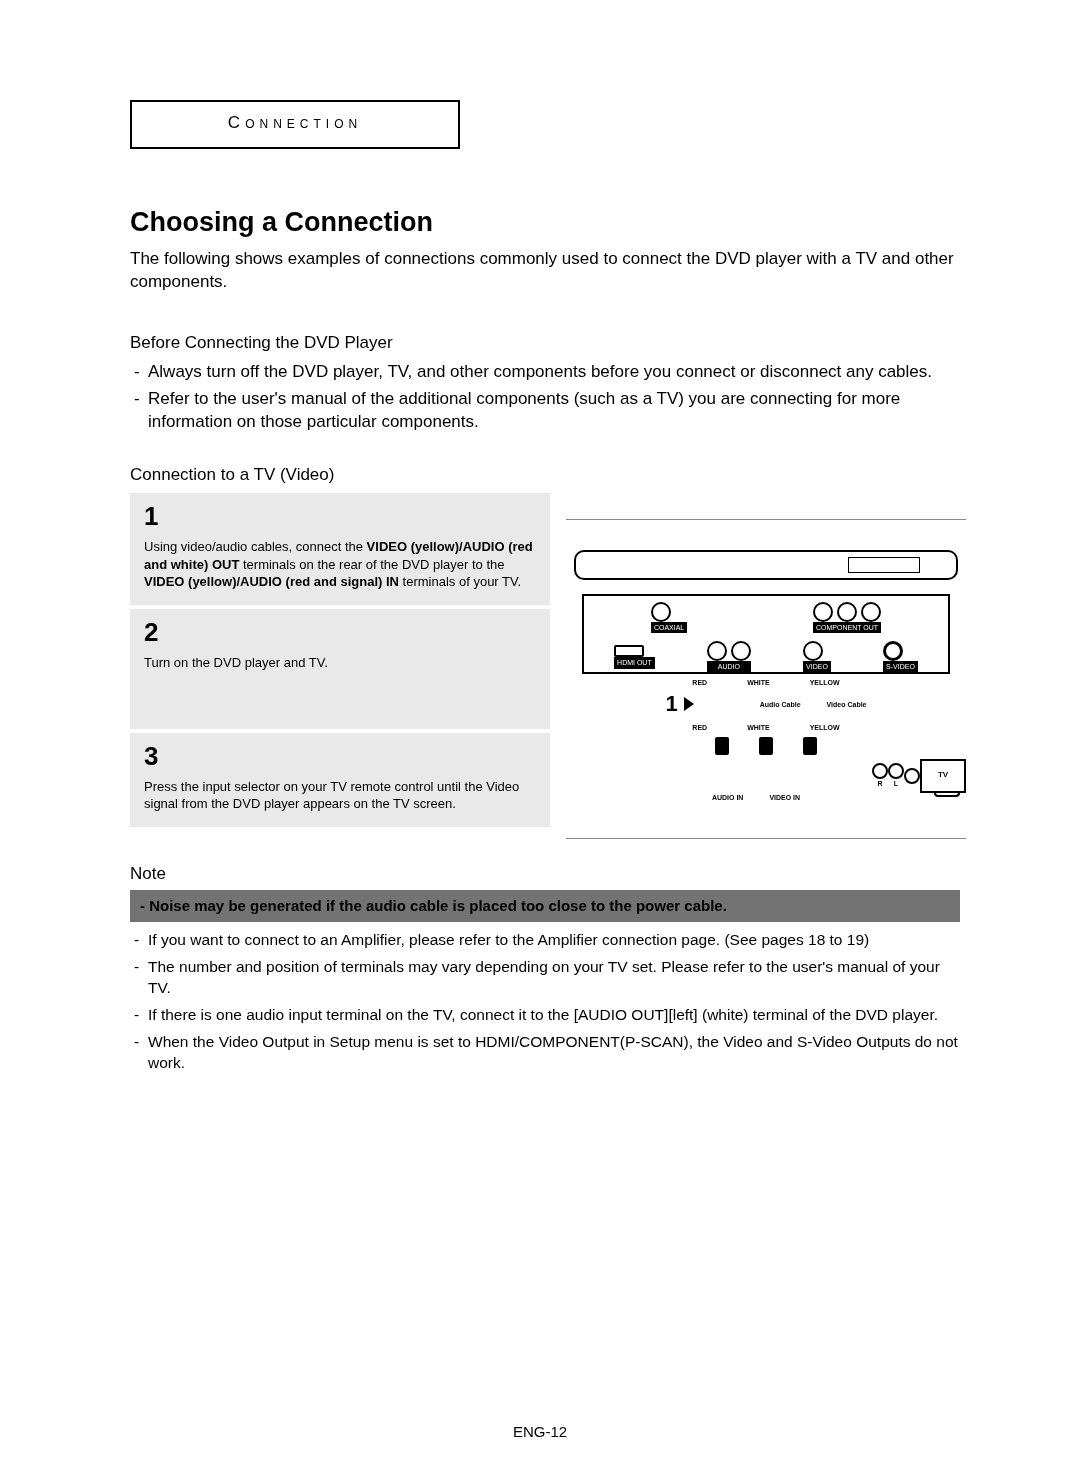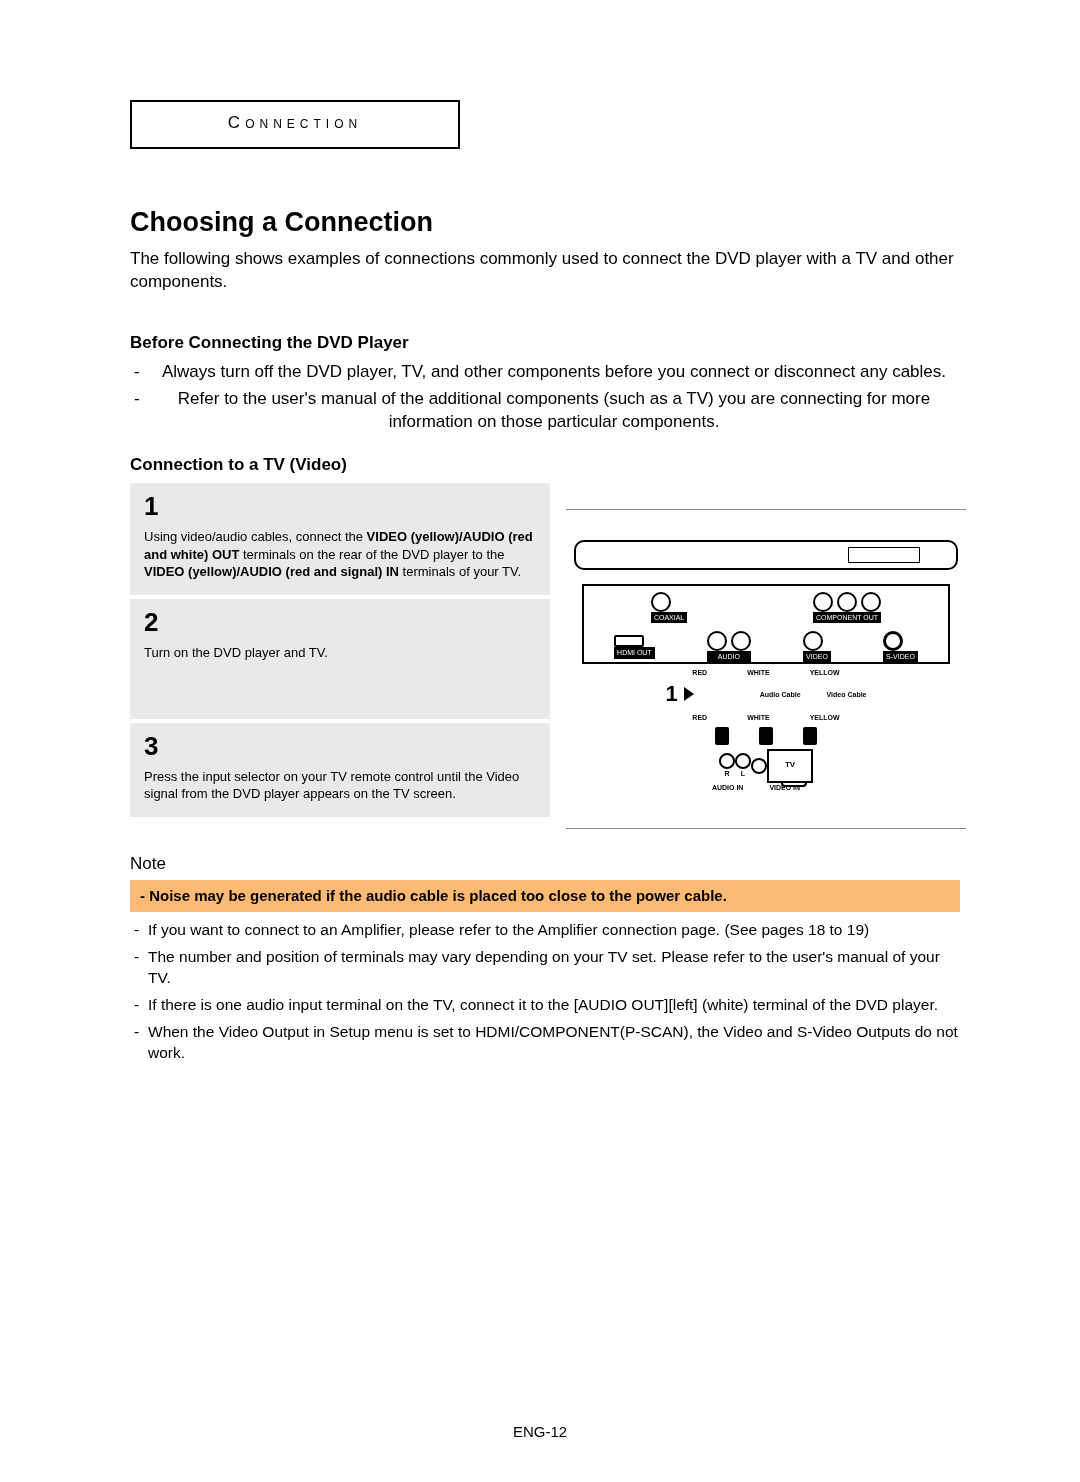--- a/index.html
+++ b/index.html
@@ -34,25 +34,25 @@
     font-variant: small-caps;
     padding: 10px 0 12px 0;
   }
   h1.section-title {
     font-weight: bold;
     font-size: 27px;
     margin-bottom: 8px;
   }
   p.intro { margin-bottom: 38px; }
   h3.subhead {
-    font-weight: bold;
+    font-weight: normal;
     font-size: 17px;
     margin-bottom: 6px;
   }
-  ul.dash { list-style: none; margin-bottom: 20px; text-align: center; }
+  ul.dash { list-style: none; margin-bottom: 30px; }
   ul.dash li { position: relative; padding-left: 18px; margin-bottom: 4px; }
   ul.dash li::before { content: "-"; position: absolute; left: 4px; }
   .steps-area { position: relative; }
   .steps-col { width: 420px; }
   .step-block { background: #e9e9e9; padding: 6px 10px 14px 14px; margin-bottom: 4px; }
   .step-num { font-weight: bold; font-size: 26px; margin-bottom: 4px; }
   .step-text { font-size: 13px; line-height: 1.35; }
   .step-text b { font-weight: bold; }
   .step-block.tall { min-height: 120px; }
   .diagram {
@@ -87,27 +87,27 @@
   .jack { width:20px; height:20px; border:2px solid #000; border-radius:50%; background:#fff; position:relative; margin-top:2px;}
   .seg-label { font-size:7px; background:#000; color:#fff; padding:1px 3px; text-align:center; }
   .hdmi { width:30px; height:12px; border:2px solid #000; border-radius:2px; margin-top:6px;}
   .color-row { display:flex; justify-content:center; gap:40px; font-size:7px; font-weight:bold; margin:4px 0 2px 0;}
   .arrow-block { display:flex; align-items:center; justify-content:center; gap:6px; }
   .big1 { font-size:22px; font-weight:bold; }
   .tri { width:0; height:0; border-top:7px solid transparent; border-bottom:7px solid transparent; border-left:10px solid #000;}
   .cable-labels { display:flex; justify-content:center; gap:26px; font-size:7px; font-weight:bold; margin-left:60px;}
   .plug-row { display:flex; justify-content:center; gap:30px; margin:4px 0; }
   .plug { width:14px; height:18px; background:#000; border-radius:2px; }
-  .tv-row { display:flex; align-items:center; justify-content:center; margin-top:2px;}
+  .tv-row { display:flex; align-items:center; justify-content:flex-end; margin-top:2px;}
   .mini-jack { width:16px; height:16px; border:2px solid #000; border-radius:50%; }
   .tv-box { width:46px; height:34px; border:2px solid #000; position:relative; display:flex; align-items:center; justify-content:center; font-size:8px; font-weight:bold;}
   .tv-box::after{content:""; position:absolute; bottom:-6px; left:12px; width:22px; height:4px; border:2px solid #000; border-top:none; border-radius:0 0 4px 4px;}
   .in-labels { display:flex; justify-content:center; gap:26px; font-size:7px; font-weight:bold; margin-left:-20px;}
   .note-head { font-weight:normal; margin-top:36px; margin-bottom:4px;}
-  .note-bar { background:#fdba74; padding:6px 10px; font-weight:bold; font-size:15px; margin-bottom:8px;}
+  .note-bar { background:#737373; padding:6px 10px; font-weight:bold; font-size:15px; margin-bottom:8px;}
   .note-bar span::before{content:"- ";}
   ul.notes { list-style:none; }
   ul.notes li { position:relative; padding-left:18px; margin-bottom:6px; font-size:15.5px;}
   ul.notes li::before{content:"-"; position:absolute; left:4px;}
   .page-num { position:absolute; bottom:40px; left:0; width:100%; text-align:center; font-size:15px;}
 </style>
 </head>
 <body>
 
 <div class="chapter-box">

